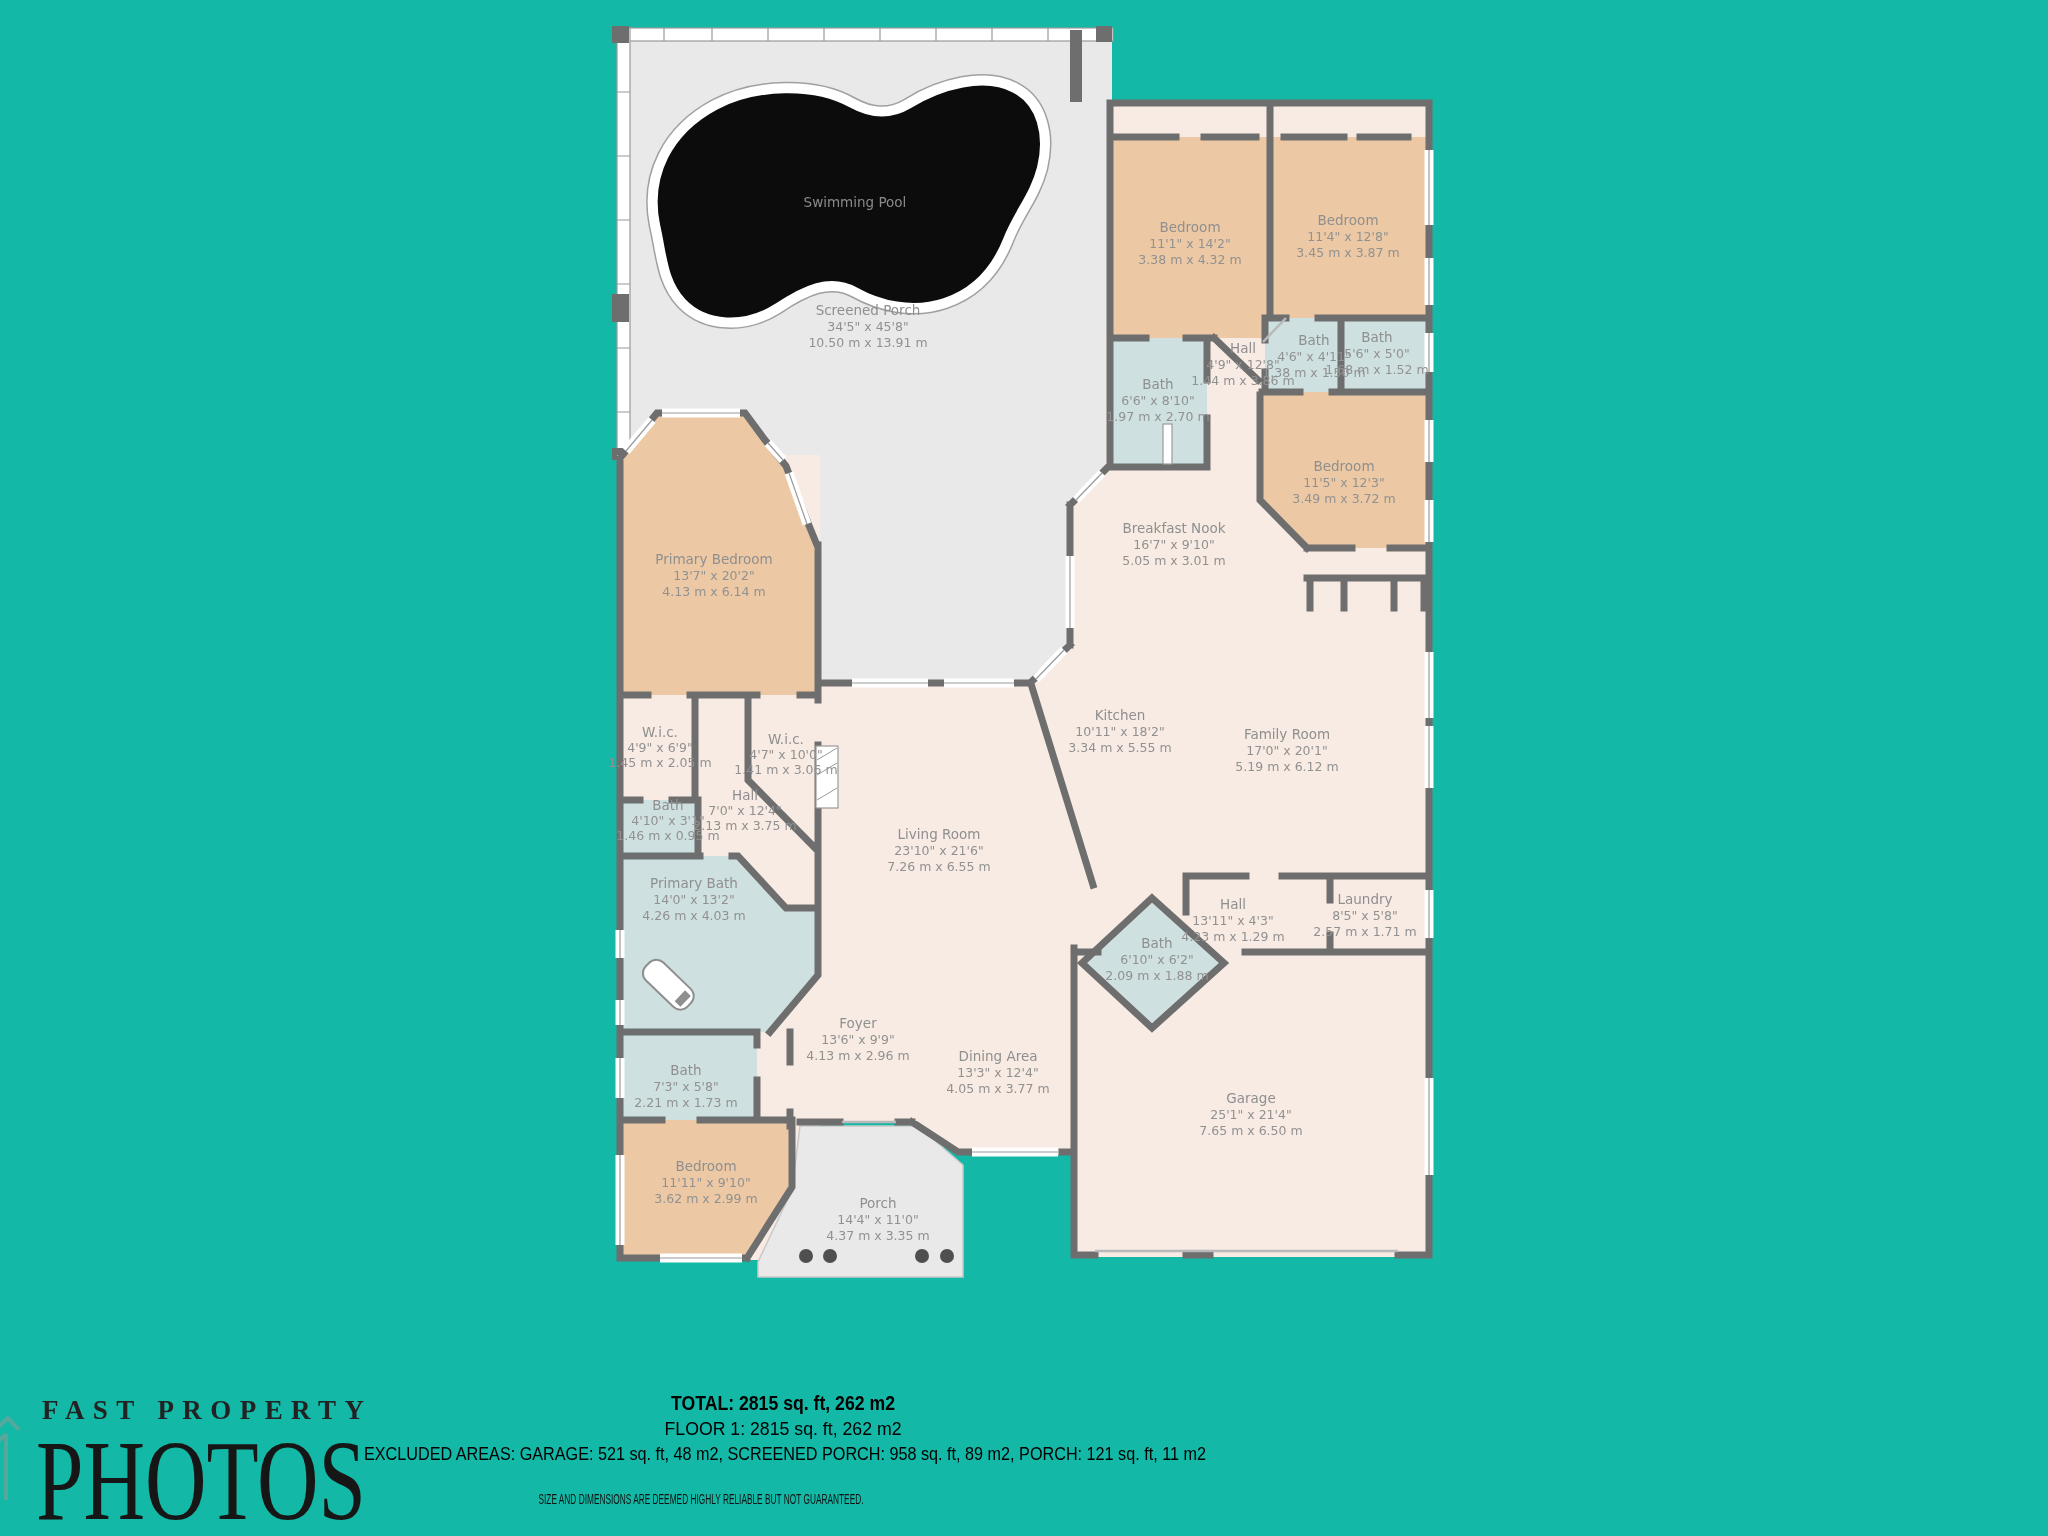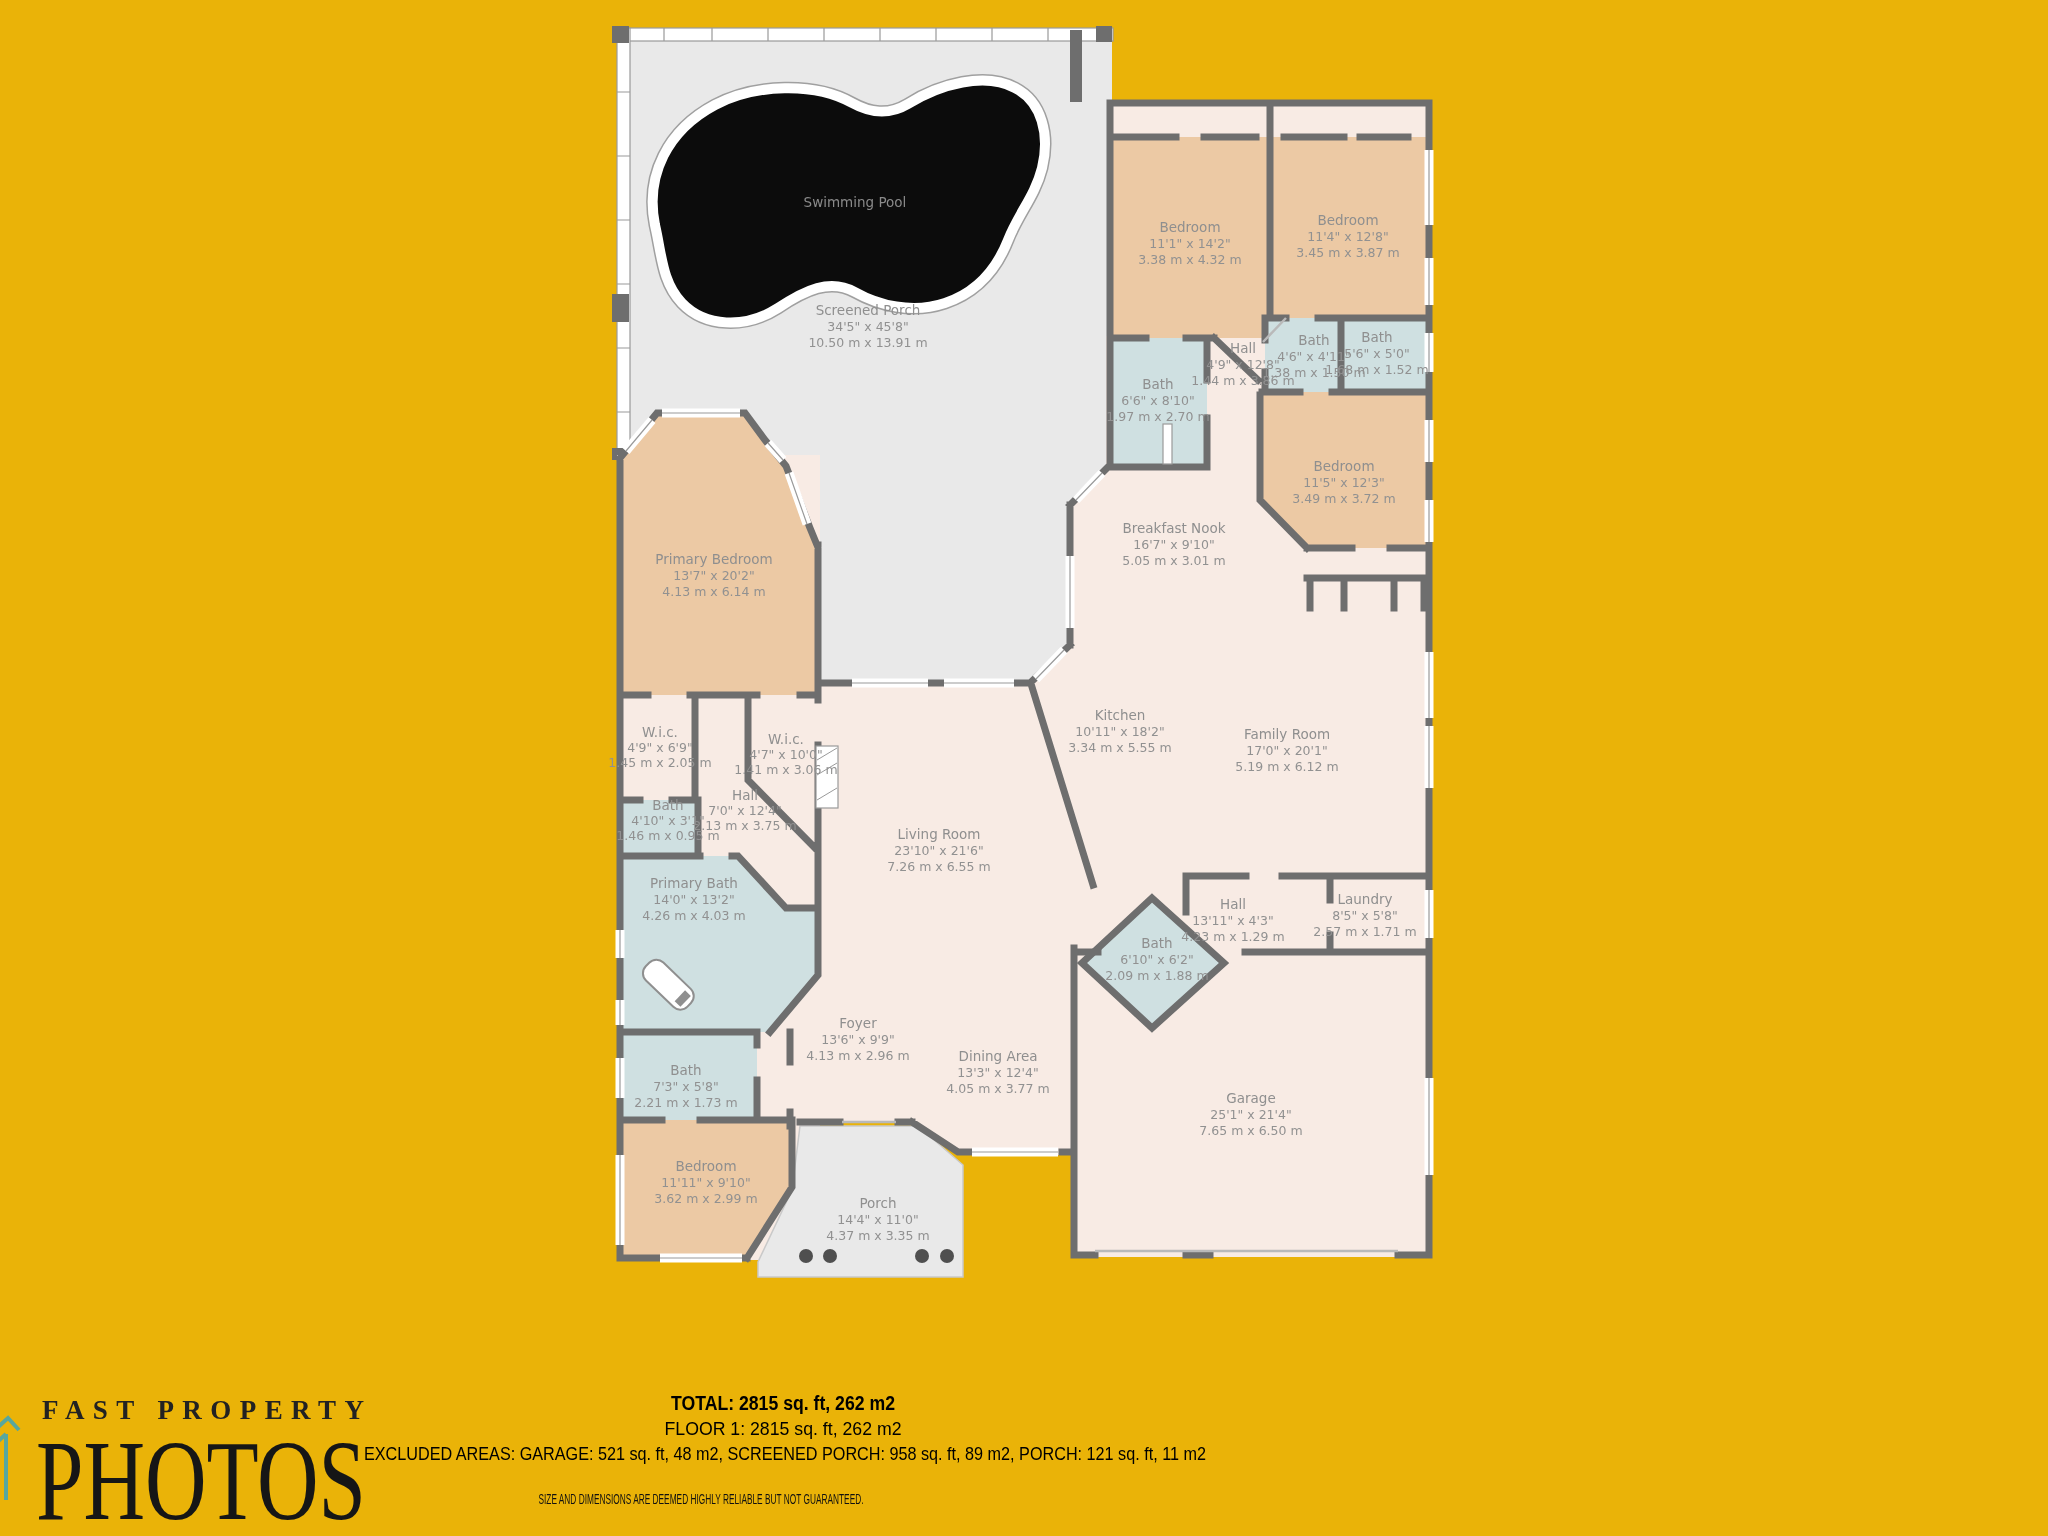--- a/index.html
+++ b/index.html
@@ -1,16 +1,16 @@
 <!DOCTYPE html>
 <html><head>
 <meta charset="utf-8">
 <style>
   html,body{margin:0;padding:0;background:#fff}
-  .stage{position:relative;width:2048px;height:1536px;background:#eab308;overflow:hidden;
+  .stage{position:relative;width:2048px;height:1536px;background:#14b8a6;overflow:hidden;
          font-family:"DejaVu Sans",sans-serif}
   .stage svg{position:absolute;left:0;top:0}
   .rn{font-family:"DejaVu Sans",sans-serif;font-size:13.5px;fill:#8f8f8f;text-anchor:middle}
   .rd{font-family:"DejaVu Sans",sans-serif;font-size:12.5px;fill:#919191;text-anchor:middle}
   .pl{fill:#8a8a8a}
   .f1{font-family:"Liberation Sans",sans-serif;font-size:20px;font-weight:bold;fill:#000;text-anchor:middle}
   .f2{font-family:"Liberation Sans",sans-serif;font-size:19px;fill:#000;text-anchor:middle}
   .f4{font-family:"Liberation Sans",sans-serif;font-size:15px;fill:#111;text-anchor:middle}
   .lg1{font-family:"Liberation Serif",serif;font-size:27px;font-weight:600;fill:#222}
   .lg2{font-family:"Liberation Serif",serif;font-size:114px;fill:#161616}

